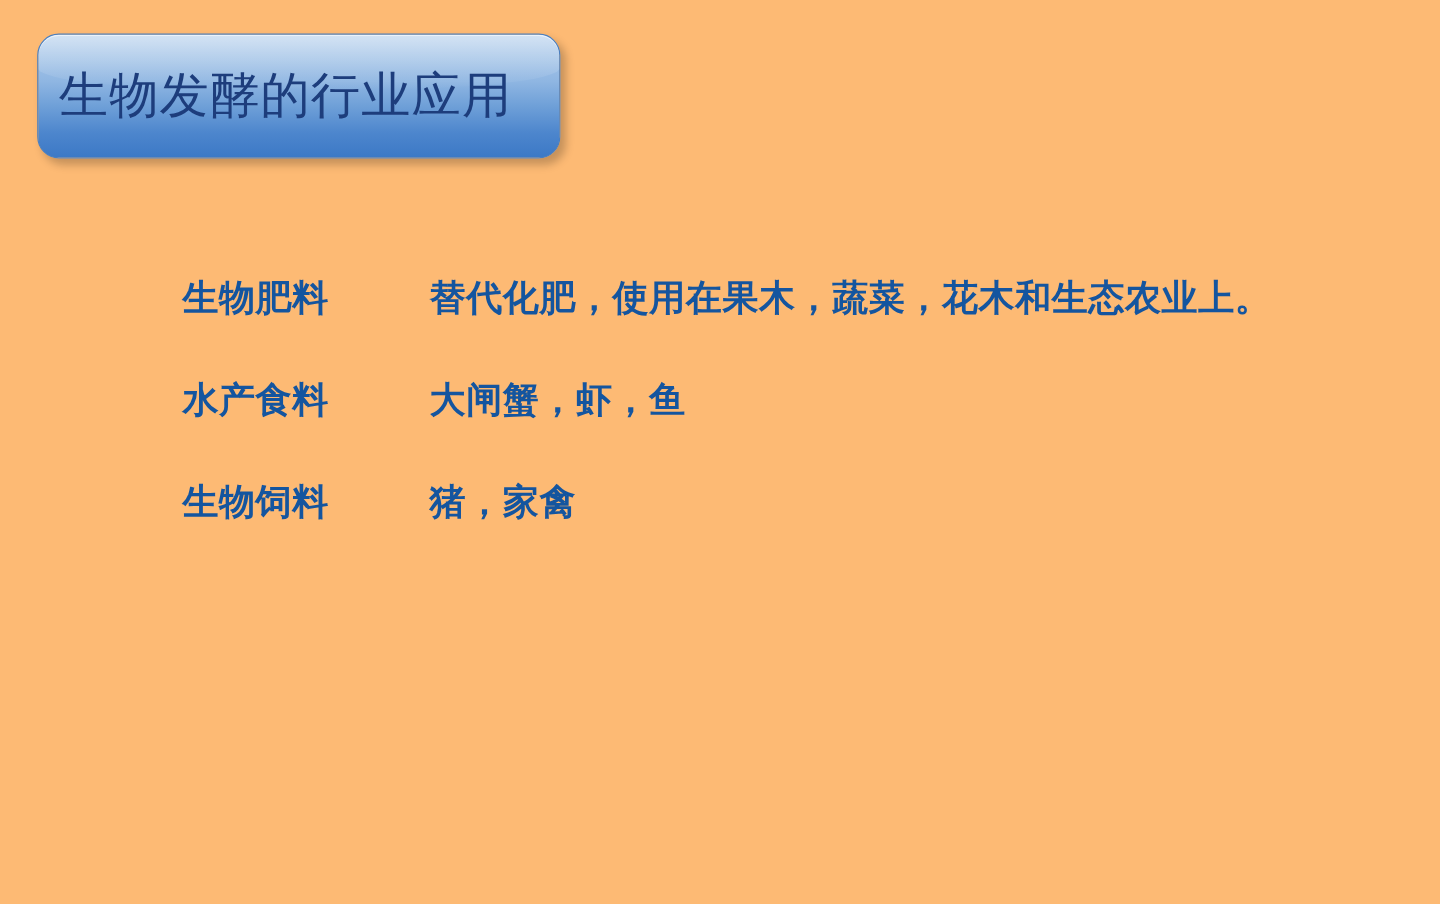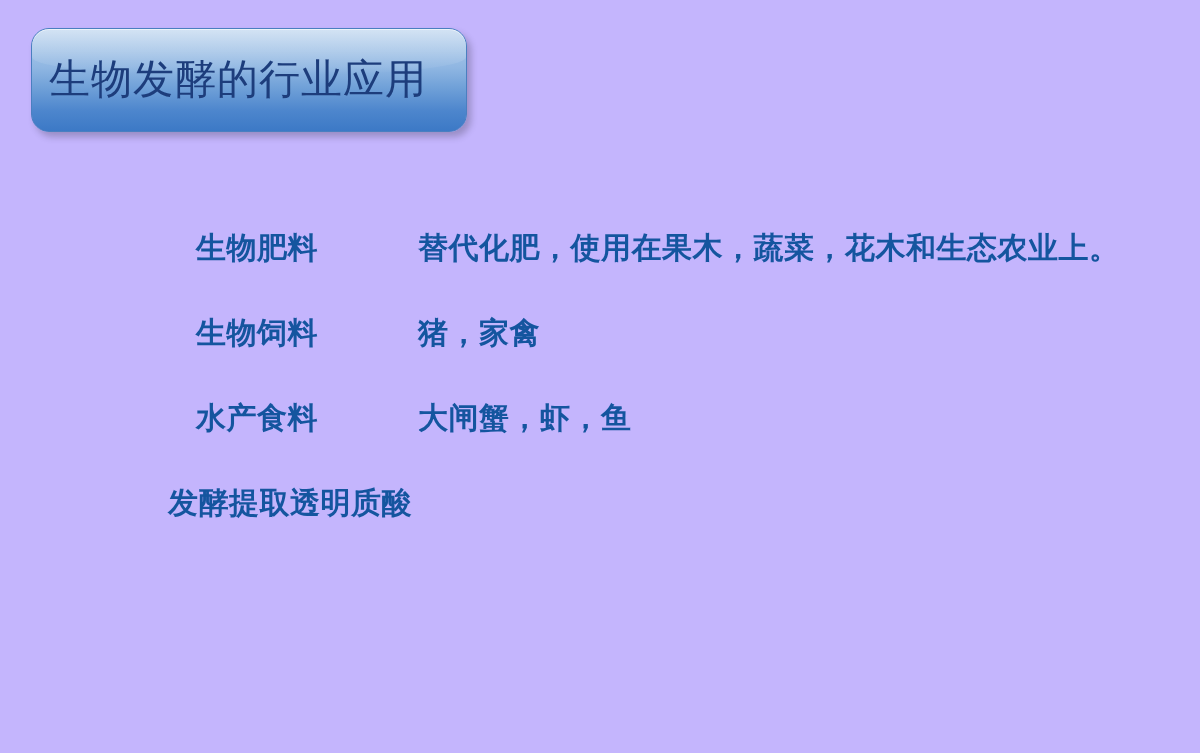--- a/index.html
+++ b/index.html
@@ -13,21 +13,21 @@
     background: #ffffff;
     font-family: "DejaVu Sans", "Liberation Sans", sans-serif;
     overflow: hidden;
     position: relative;
   }
 
   .slide {
     position: relative;
     width: 1200px;
     height: 753px;
-    background: #c4b5fd;
+    background: #fdba74;
   }
 
   
   .title-shell {
     position: absolute;
     left: 31px;
     top: 28px;
     width: 436px;
     height: 104px;
   }
@@ -93,26 +93,24 @@
     height: 85px;
     font-weight: bold;
     font-size: 30px;
     color: #14559f;
     white-space: nowrap;
   }
   .row .term {
     width: 206px;
     flex: 0 0 206px;
     letter-spacing: 0.5px;
-    margin-left: 44px;
   }
   .row .detail {
     flex: 1 1 auto;
     letter-spacing: 0.5px;
-    margin-left: 16px;
   }
   .row .detail:empty {
     display: none;
   }
 </style>
 </head>
 <body>
 
 <div class="slide">
 
@@ -123,29 +121,28 @@
   </div>
 
   <div class="content-list">
 
     <div class="row">
       <span class="term">生物肥料</span>
       <span class="detail">替代化肥，使用在果木，蔬菜，花木和生态农业上。</span>
     </div>
 
     <div class="row">
+      <span class="term">水产食料</span>
+      <span class="detail">大闸蟹，虾，鱼</span>
+    </div>
+
+    <div class="row">
       <span class="term">生物饲料</span>
       <span class="detail">猪，家禽</span>
     </div>
 
     <div class="row">
-      <span class="term">水产食料</span>
-      <span class="detail">大闸蟹，虾，鱼</span>
-    </div>
-
-    <div class="row">
-      <span class="detail">发酵提取透明质酸</span>
     </div>
 
 
 
   </div>
 </div>
 
 </body></html>

